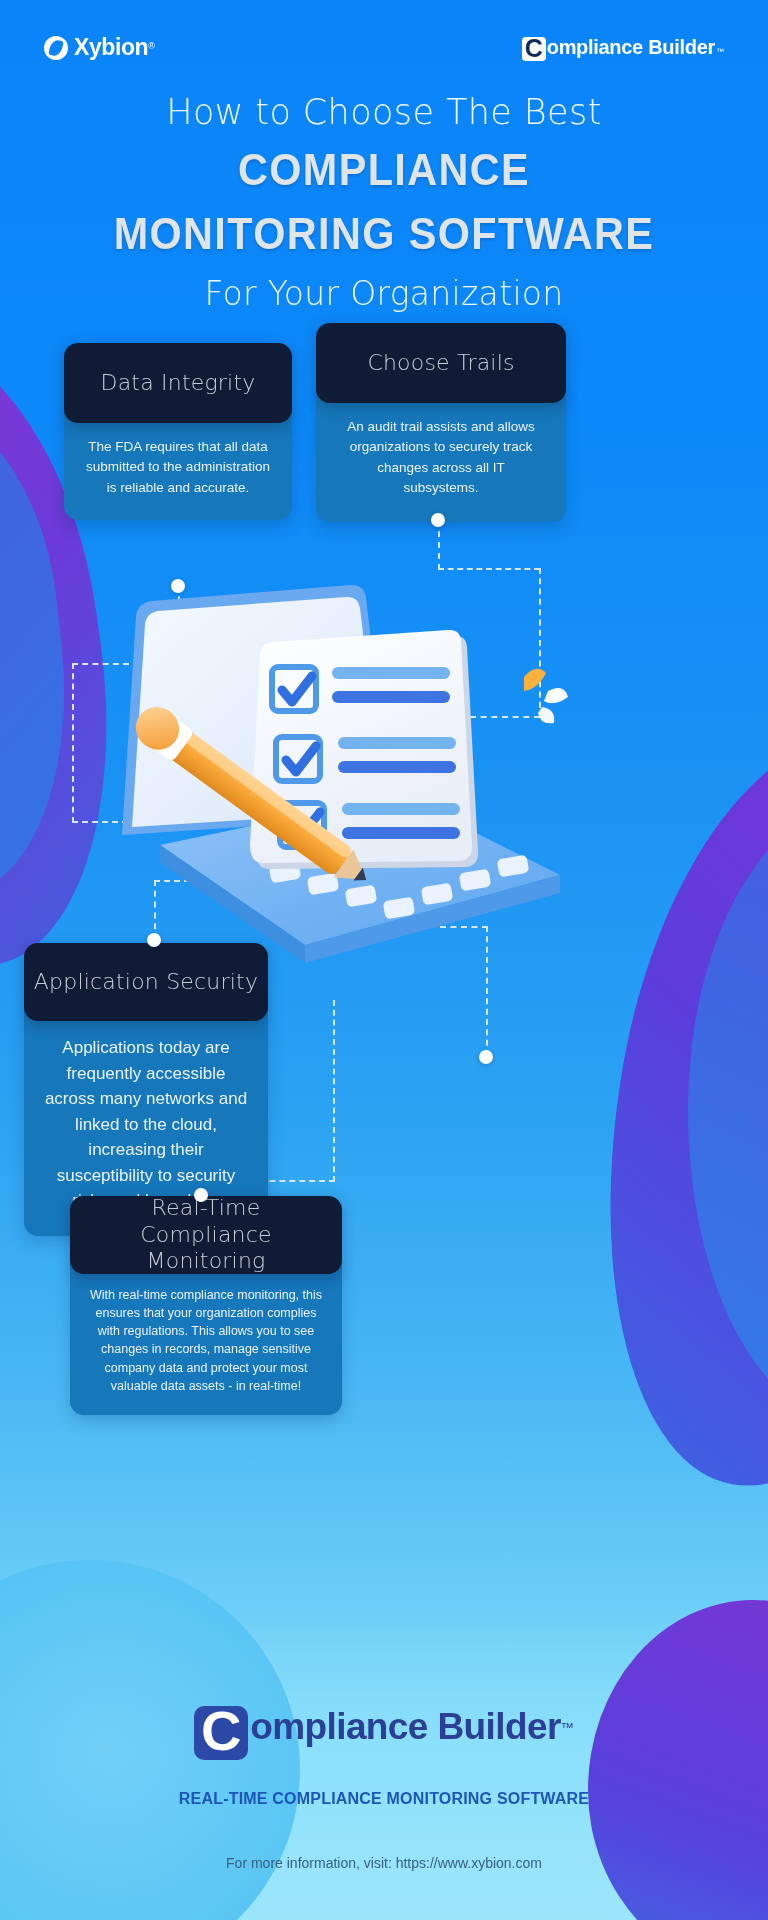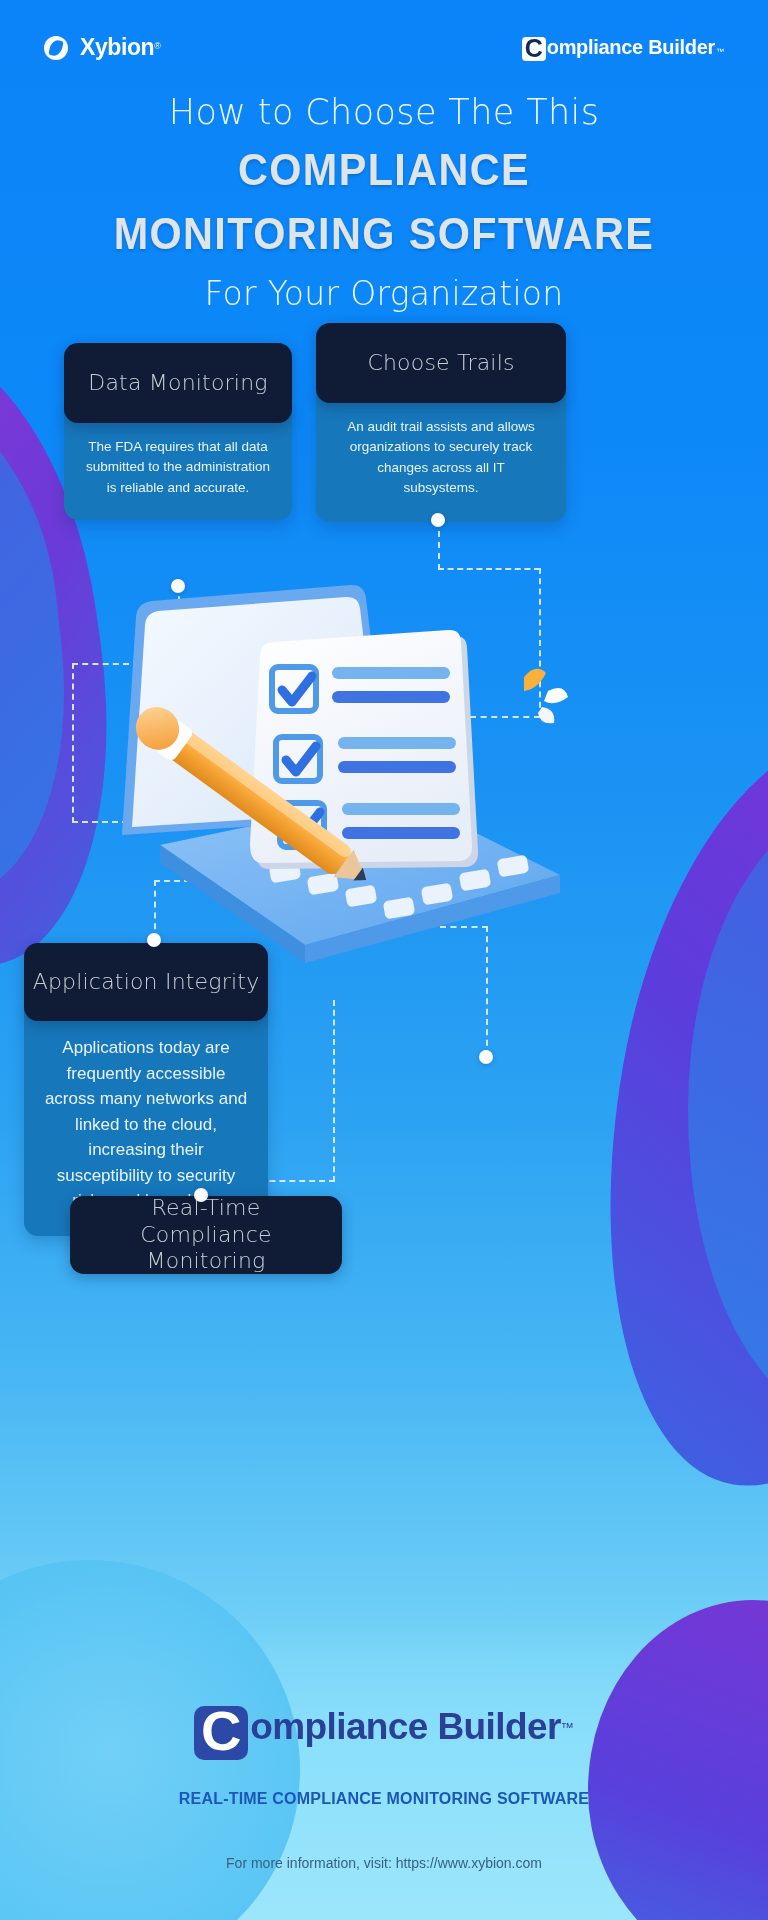--- a/index.html
+++ b/index.html
@@ -51,21 +51,21 @@
   }
   .footer-arc {
     position:absolute; left:-120px; bottom:-60px; width:420px; height:420px;
     border-radius:50%;
     background:radial-gradient(circle at 55% 45%,#6fcef6 0%,#57c4f4 55%,#44b8f2 100%);
     opacity:.9;
   }
 
   
   .logos { position:absolute; top:30px; left:0; width:768px; height:44px; }
-  .xy-logo { position:absolute; left:44px; top:4px; display:flex; align-items:center; gap:12px; }
+  .xy-logo { position:absolute; left:44px; top:4px; display:flex; align-items:center; gap:6px; }
   .xy-mark {
     width:24px; height:24px; border-radius:50%; background:#fff; position:relative; flex:none;
   }
   .xy-mark::after {
     content:""; position:absolute; left:6px; top:4px; width:12px; height:16px;
     background:#0a84f8; border-radius:60% 20% 60% 20%; transform:rotate(14deg);
   }
   .xy-text { color:#fff; font-size:23px; font-weight:700; letter-spacing:-.4px; }
   .xy-reg { color:#fff; font-size:9px; vertical-align:super; }
   .cb-logo { position:absolute; right:44px; top:4px; display:flex; align-items:baseline; }
@@ -194,21 +194,21 @@
       <div><span class="xy-text">Xybion</span><span class="xy-reg">®</span></div>
     </div>
     <div class="cb-logo">
       <span class="cb-c">C</span>
         <span class="cb-text">ompliance Builder</span>
         <span class="cb-tm">™</span>
     </div>
   </div>
 
   <div class="title-wrap">
-    <div class="t-line1">How to Choose The This</div>
+    <div class="t-line1">How to Choose The Best</div>
     <div class="t-big">COMPLIANCE</div>
     <div class="t-big">MONITORING SOFTWARE</div>
     <div class="t-line4">For Your Organization</div>
   </div>
 
   <div class="conn dash-v" style="left:178px; top:586px; height:78px;"></div>
   <div class="conn dash-h" style="left:72px; top:663px; width:108px;"></div>
   <div class="conn dash-v" style="left:72px; top:663px; height:160px;"></div>
   <div class="conn dash-h" style="left:72px; top:821px; width:56px;"></div>
   <div class="dot" style="left:171px; top:579px;"></div>
@@ -315,49 +315,52 @@
       <g>
         <path d="M424 132 q12 -14 22 -4 q-8 16 -22 18 Z" fill="#f9b13e"></path>
         <path d="M448 146 q16 -8 20 6 q-14 10 -24 4 Z" fill="#ffffff"></path>
         <path d="M442 162 q14 2 12 16 q-14 2 -16 -10 Z" fill="#f4f7fb"></path>
       </g>
     </svg>
   </div>
 
   <div class="card" id="card-data-integrity">
     <div class="card-head">
-      <span>Data Monitoring</span>
+      <span>Data Integrity</span>
     </div>
     <div class="card-body">
       <p>The FDA requires that all data submitted to the administration is reliable and accurate.</p>
     </div>
   </div>
 
   <div class="card" id="card-audit-trails">
     <div class="card-head">
       <span>Choose Trails</span>
     </div>
     <div class="card-body">
       <p>An audit trail assists and allows organizations to securely track changes across all IT subsystems.</p>
     </div>
   </div>
 
   <div class="card" id="card-app-security">
     <div class="card-head">
-      <span>Application Integrity</span>
+      <span>Application Security</span>
     </div>
     <div class="card-body">
       <p>Applications today are frequently accessible across many networks and linked to the cloud, increasing their susceptibility to security risks and breaches.</p>
     </div>
   </div>
 
 
   <div class="card" id="card-realtime">
     <div class="card-head">
       <span>Real-Time Compliance Monitoring</span>
+    </div>
+    <div class="card-body">
+      <p>With real-time compliance monitoring, this ensures that your organization complies with regulations. This allows you to see changes in records, manage sensitive company data and protect your most valuable data assets - in real-time!</p>
     </div>
   </div>
 
   <div class="footer" id="footer-logo">
     <span class="fl-c">C</span>
       <span class="fl-text">ompliance Builder</span>
       <span class="fl-tm">™</span>
   </div>
   <div class="footer" id="footer-tagline">REAL-TIME COMPLIANCE MONITORING SOFTWARE</div>
   <div class="footer" id="footer-url">For more information, visit: https://www.xybion.com</div>

